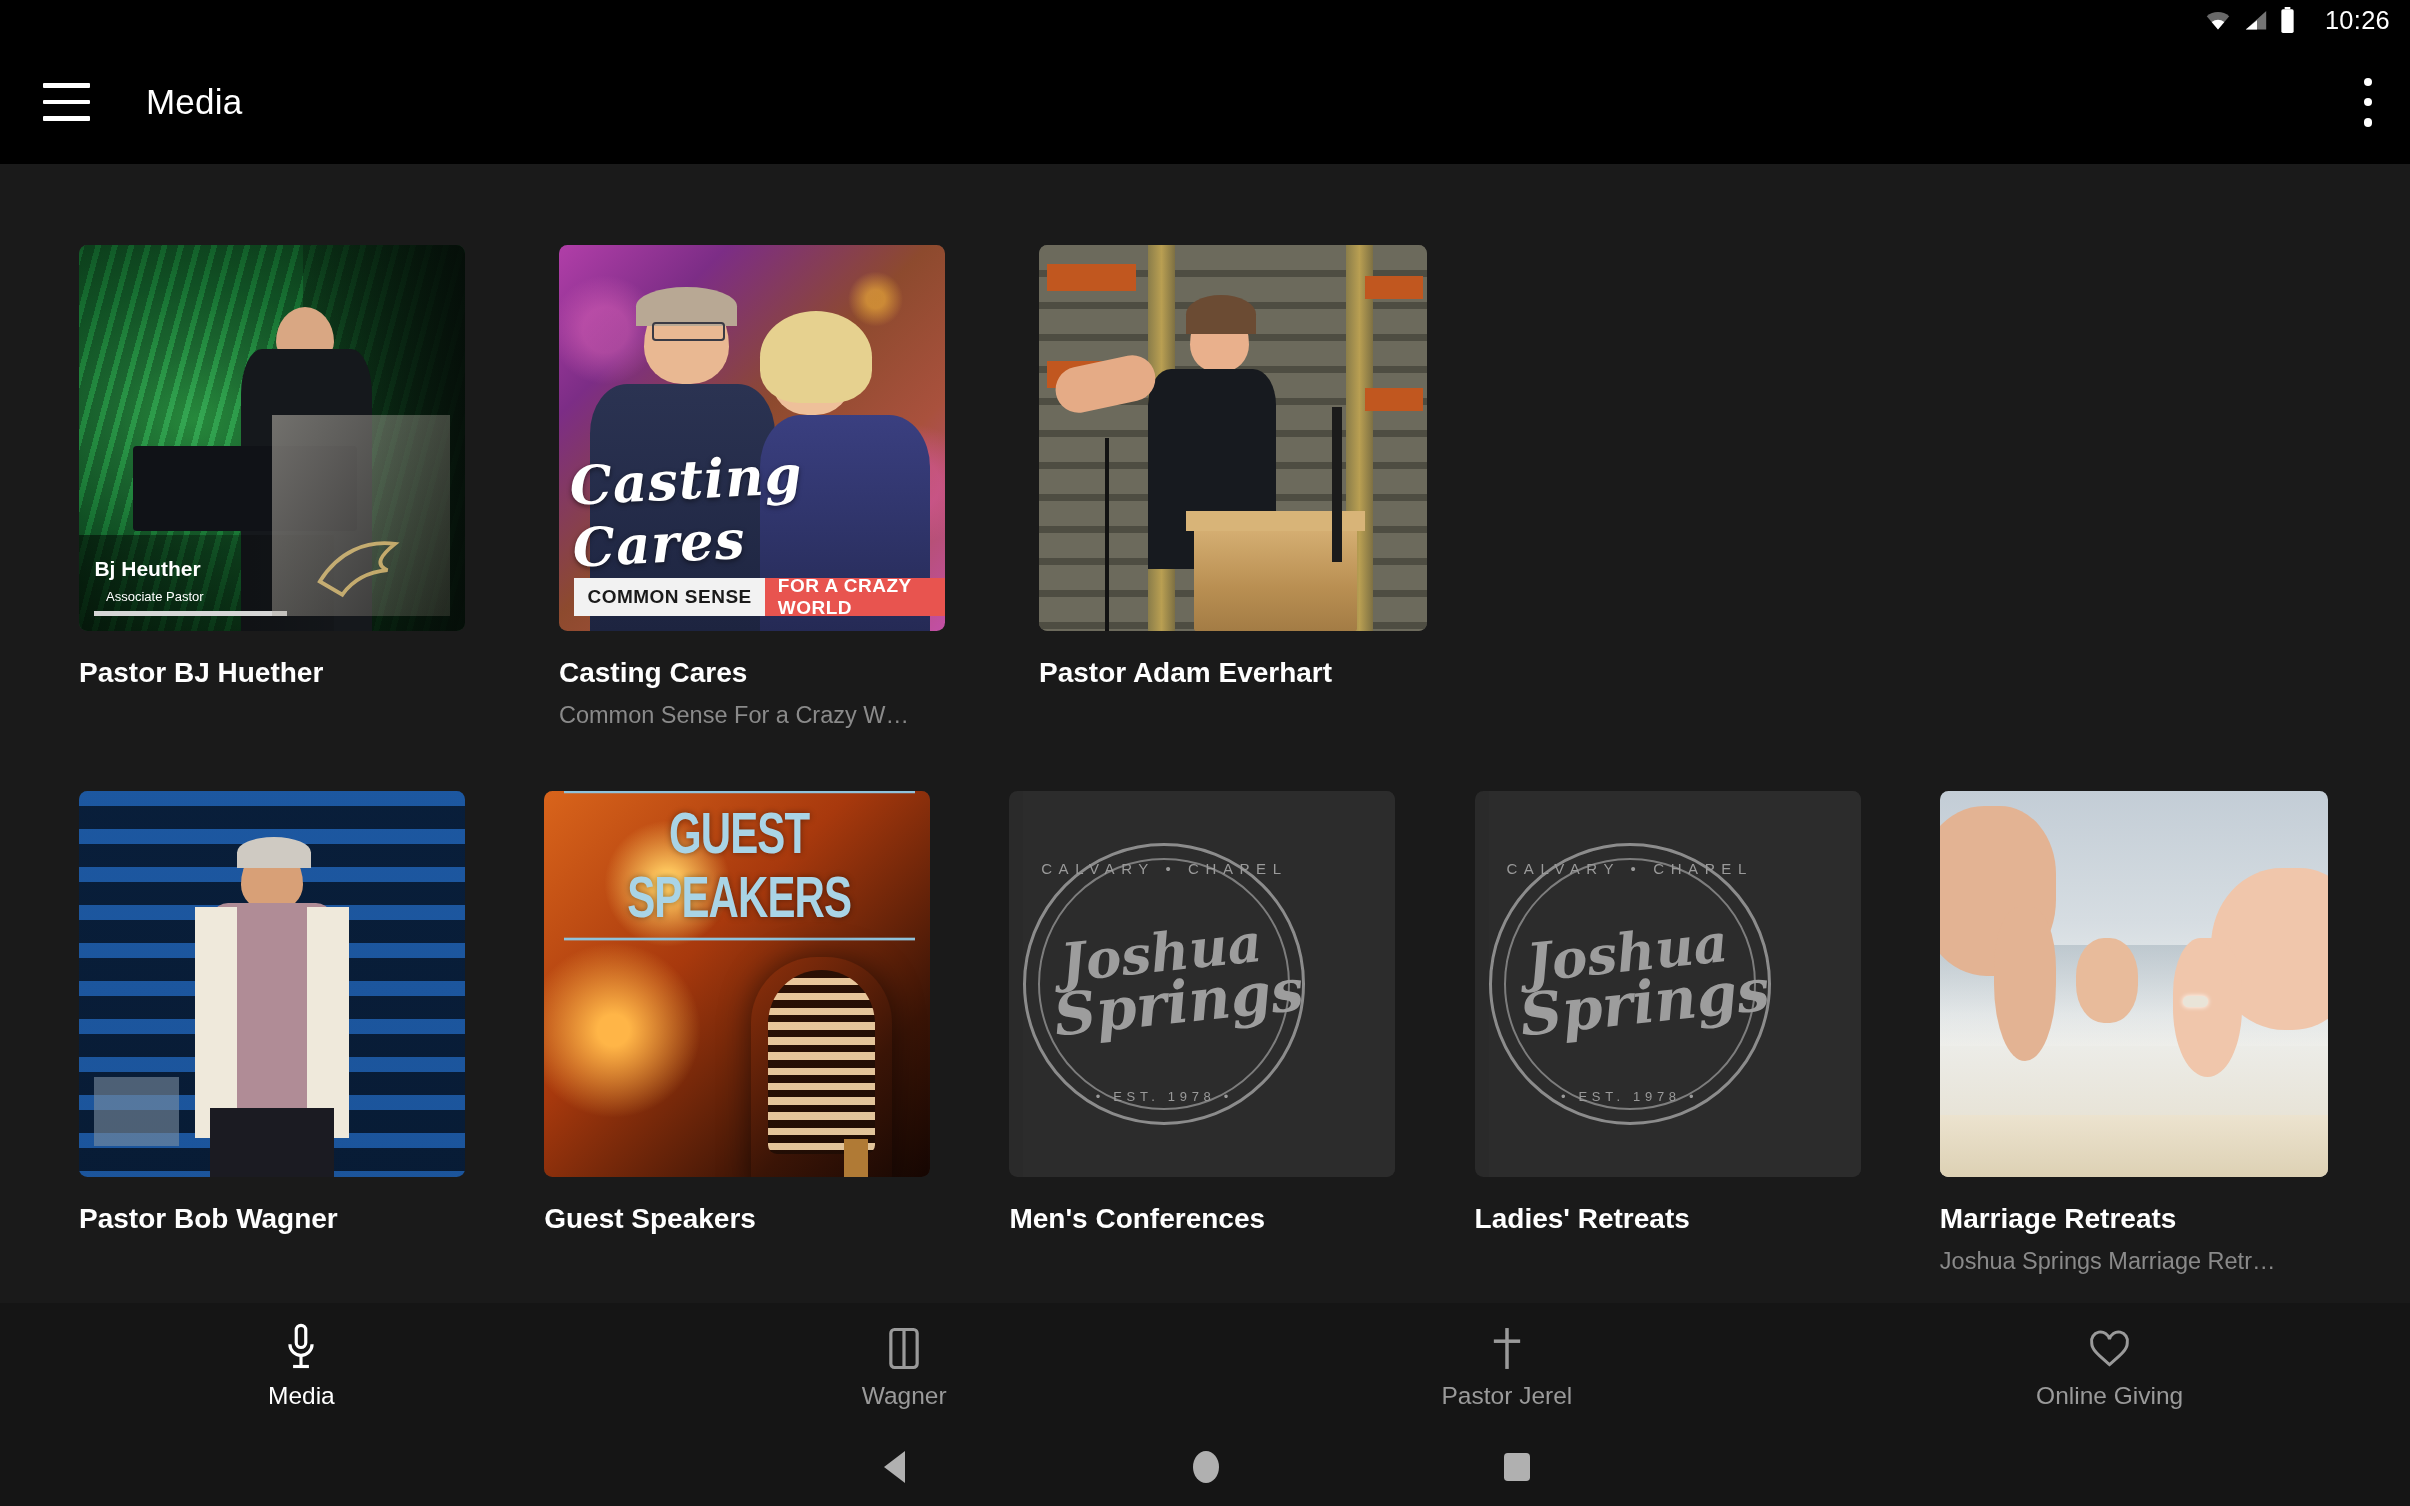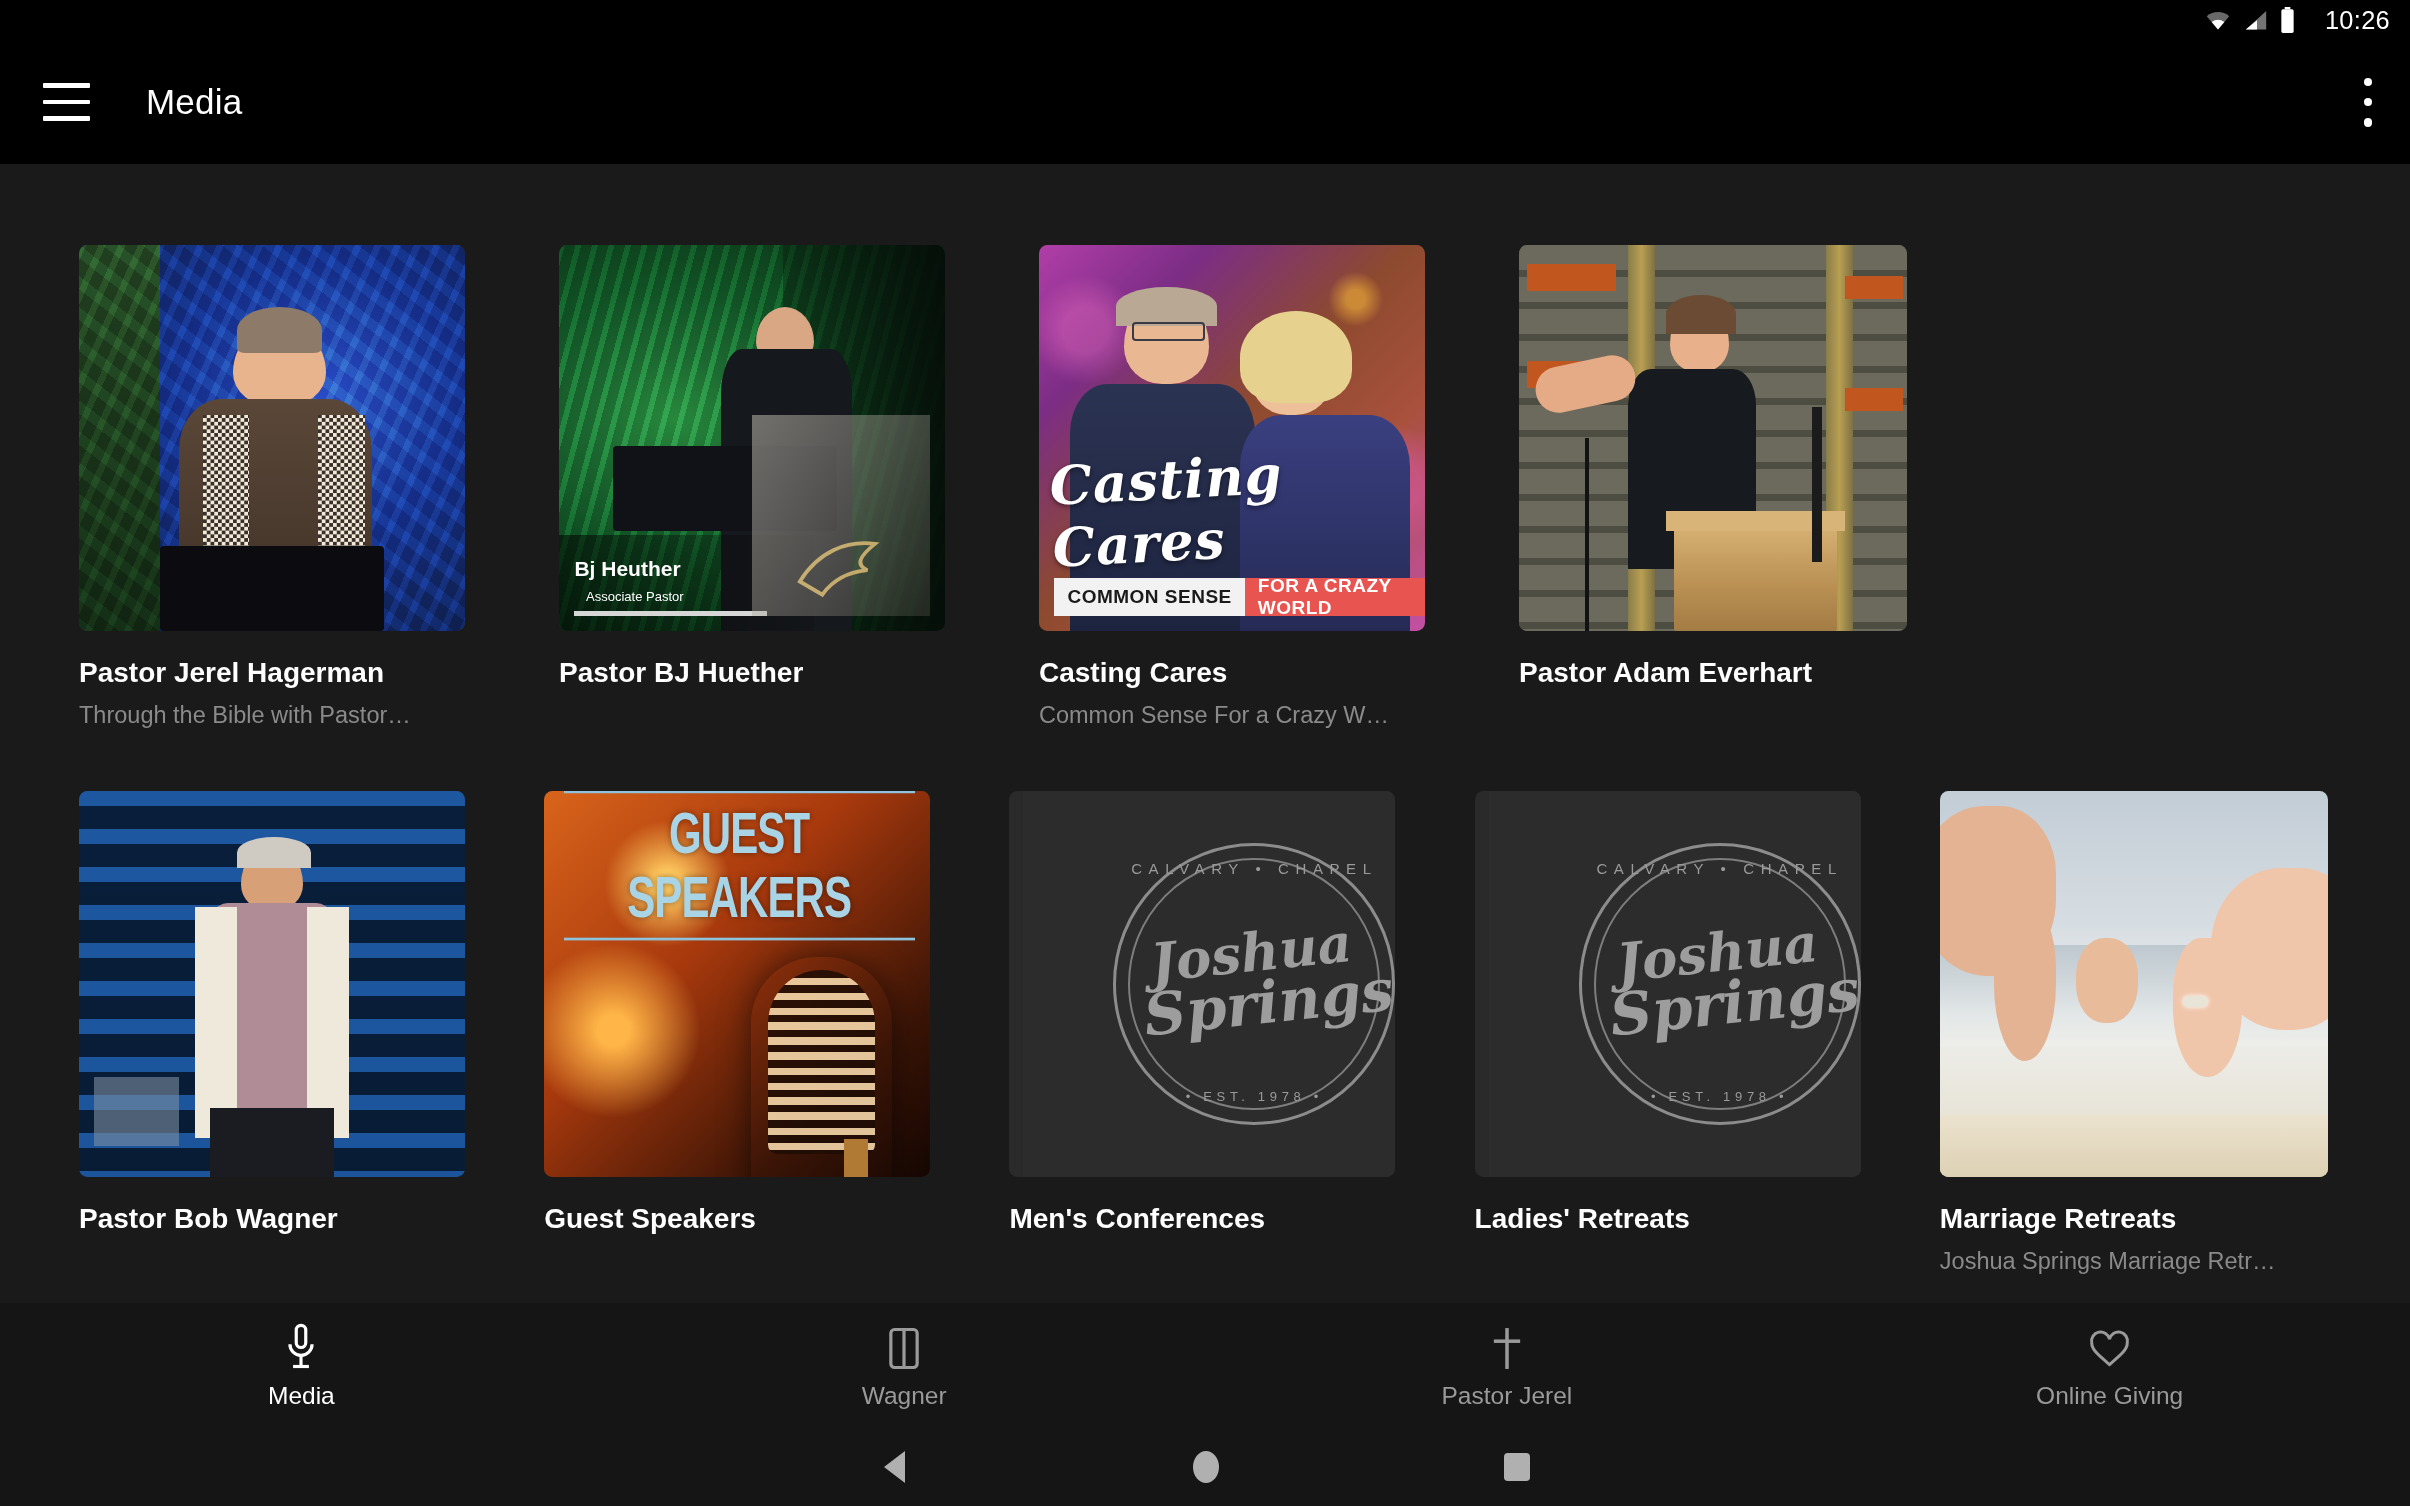--- a/index.html
+++ b/index.html
@@ -129,21 +129,21 @@
       text-shadow:0 0 5.6px rgba(0,0,0,.4); }
   .gs-mic{ position:absolute; right:10%; bottom:-4%; width:141px; height:235px;
       border-radius:66px 66px 17px 17px;
       background:linear-gradient(100deg,#f4e0c0 0%, #c98b3c 30%, #7a4414 62%, #d9a košice 63%, #e8c489 100%);
       box-shadow:0 0 30px rgba(0,0,0,.5); }
   .gs-mic .grill{ position:absolute; inset:13px 17px 38px 17px;
       background:repeating-linear-gradient(180deg, rgba(30,12,4,.85) 0 7.5px, rgba(245,215,170,.9) 7.5px 15px);
       border-radius:56px 56px 9.4px 9.4px; }
 
   
-  .sc-logo{ background:#2c2c2c; display:flex; align-items:center; justify-content:flex-end;margin-left:14px; }
+  .sc-logo{ background:#2c2c2c; display:flex; align-items:center; justify-content:flex-start;margin-left:14px; }
   .logo-wrap{ position:relative; width:282px; height:282px; }
   .logo-ring{ position:absolute; inset:0; border:3.8px solid #8c8c8c; border-radius:50%; }
   .logo-ring.inner{ inset:15px; border-width:2.8px; border-color:#7d7d7d; }
   .logo-arc-top{ position:absolute; top:17px; left:0; right:0; text-align:center;
       color:#9a9a9a; font-size:15px; letter-spacing:6.6px; }
   .logo-arc-bot{ position:absolute; bottom:21px; left:0; right:0; text-align:center;
       color:#9a9a9a; font-size:13px; letter-spacing:4.7px; }
   .logo-script{ position:absolute; top:50%; left:50%; transform:translate(-50%,-54%) rotate(-6deg);
       color:#9d9d9d; font-family:"DejaVu Serif", serif; font-style:italic; font-weight:bold;
       font-size:53px; line-height:.95; text-align:center; white-space:nowrap; }
@@ -212,36 +212,20 @@
       <i></i>
       <i></i>
   </div>
 </div>
 
 <div class="content">
   <div class="grid">
 
     <div class="row">
 
-      <div class="card">
-        <div class="thumb">
-          <div class="scene sc-jerel">
-            <div class="green"></div>
-              <div class="crumple"></div>
-            <div class="person" style="left:40%;top:20%;width:24%;height:22%;background:#e8b48e;"></div>
-            <div class="person" style="left:41%;top:16%;width:22%;height:12%;background:#8d7a68;border-radius:50% 50% 10% 10%;"></div>
-            <div style="position:absolute;left:26%;top:40%;width:50%;height:60%;background:linear-gradient(180deg,#5a4738,#3e3026);border-radius:22% 22% 0 0;"></div>
-            <div style="position:absolute;left:32%;top:44%;width:12%;height:56%;background:repeating-conic-gradient(#f2ead9 0 25%, #3a3029 0 50%) 0/7.5px 7.5px;"></div>
-            <div style="position:absolute;right:26%;top:44%;width:12%;height:56%;background:repeating-conic-gradient(#f2ead9 0 25%, #3a3029 0 50%) 0/7.5px 7.5px;"></div>
-            <div style="position:absolute;left:21%;bottom:0;width:58%;height:22%;background:#0c0c10;border-radius:3.8px;"></div>
-          </div>
-        </div>
-        <div class="card-title">Pastor Jerel Hagerman</div>
-        <div class="card-sub">Through the Bible with Pastor…</div>
-      </div>
 
       <div class="card">
         <div class="thumb">
           <div class="scene sc-bj">
             <div class="crumple"></div>
               <div class="dark"></div>
             <div class="person" style="left:51%;top:16%;width:15%;height:15%;background:#d9a783;"></div>
             <div style="position:absolute;left:42%;top:27%;width:34%;height:73%;background:#15181c;border-radius:16% 16% 0 0;"></div>
             <div style="position:absolute;left:14%;top:52%;width:58%;height:22%;background:#101217;border-radius:3.8px;"></div>
             <div style="position:absolute;left:0;bottom:0;width:66%;height:25%;background:linear-gradient(90deg,rgba(0,0,0,.55),rgba(0,0,0,.1));"></div>

